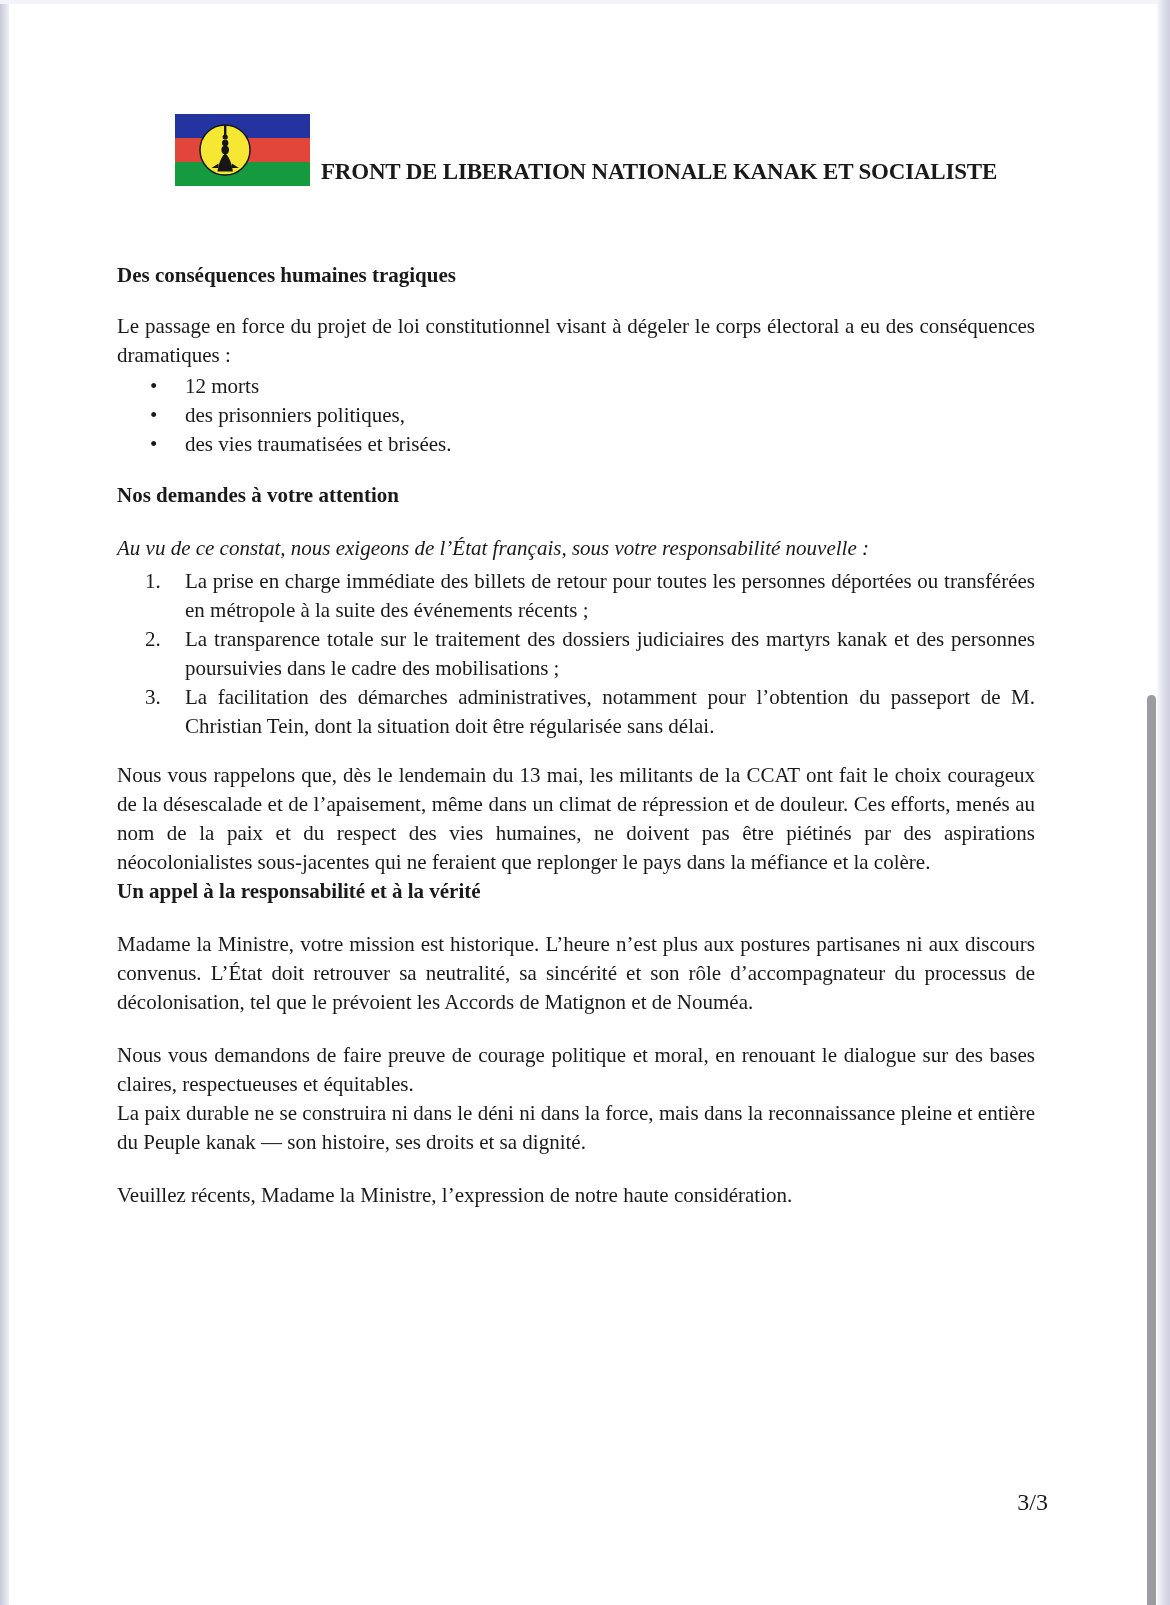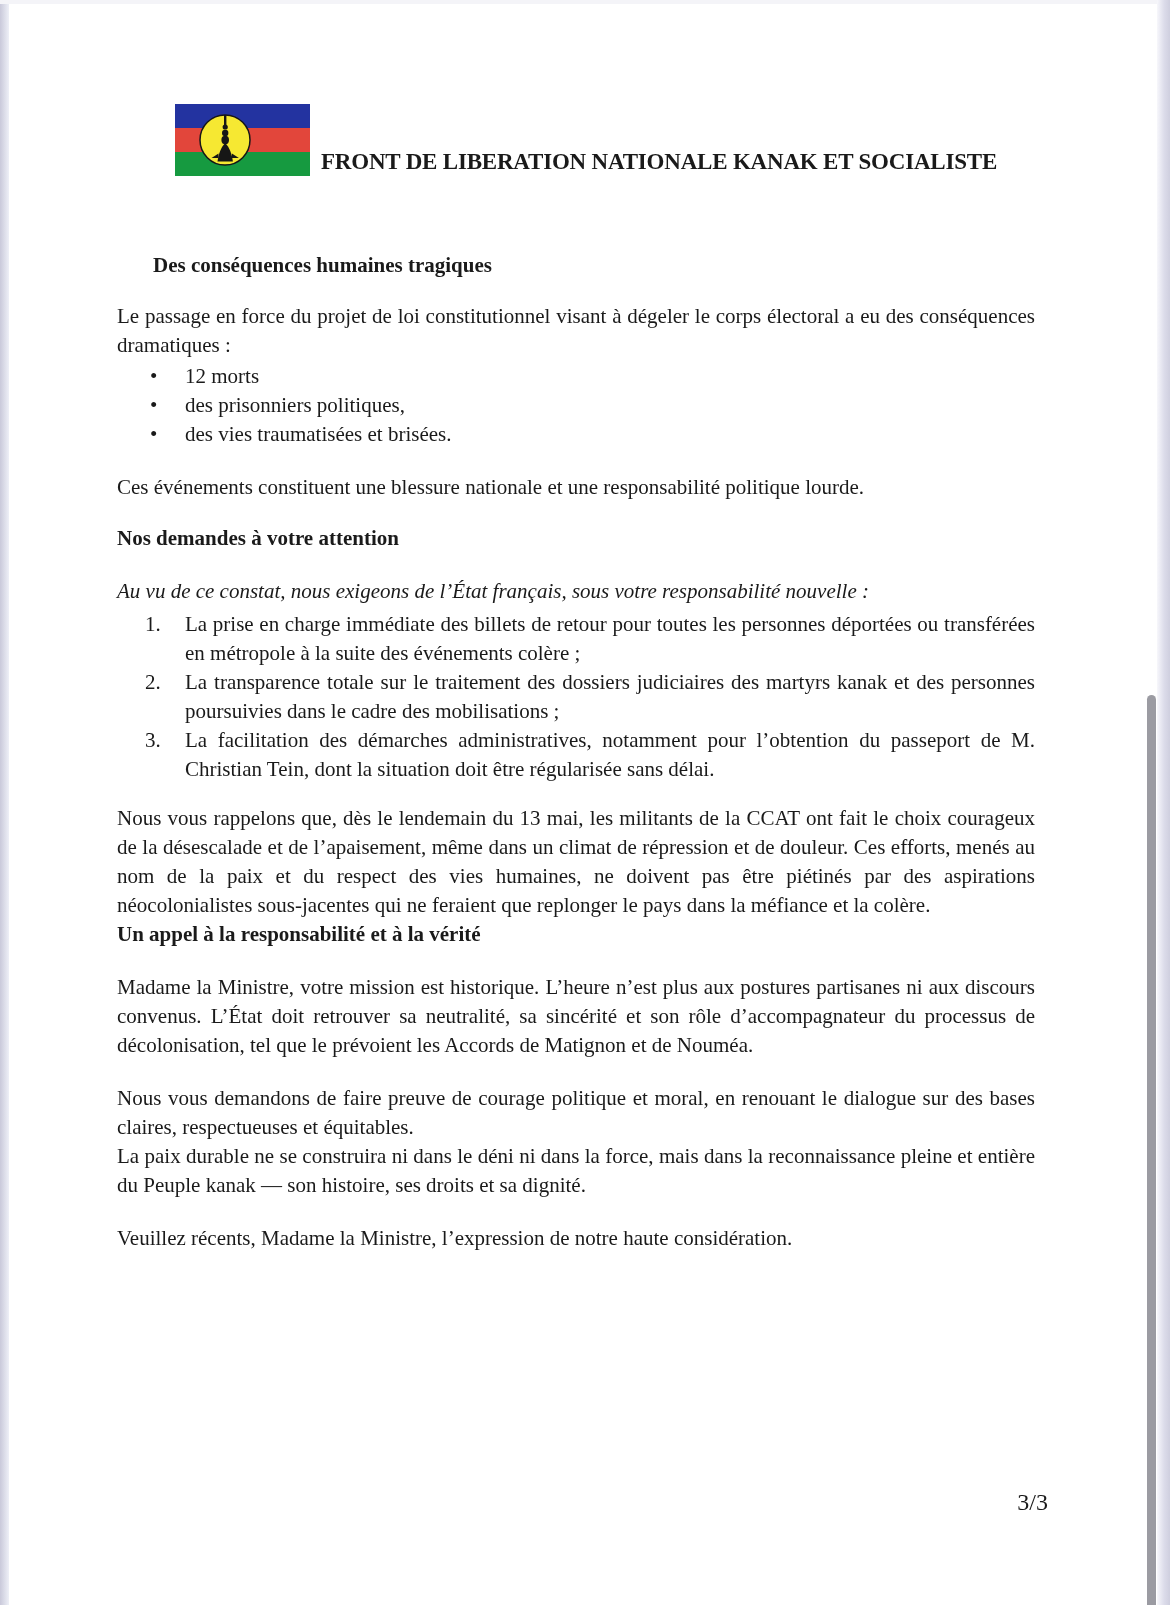--- a/index.html
+++ b/index.html
@@ -27,38 +27,38 @@
     background:linear-gradient(to right,#f7f7fb,#dcdcea 55%,#cfcfdf);
   }
   .scrollbar-thumb {
     position:absolute; right:14px; top:695px; bottom:0; width:9px;
     background:#9b9ba2;
     border-radius:5px 5px 0 0;
   }
 
   
   .content {
-    position:absolute; left:117px; top:102px; width:918px;
+    position:absolute; left:117px; top:112px; width:918px;
     font-size:21px; line-height:29px;
   }
   .doc-header {
     display:flex; align-items:flex-end; gap:11px;
     margin-left:58px; height:74px;
   }
   .flag { width:135px; height:72px; display:block; flex:0 0 auto; }
   .org-title {
     font-size:23px; font-weight:bold; white-space:nowrap;
     line-height:1.1; padding-bottom:2px; letter-spacing:-0.2px;
   }
   .sec-heading {
     font-size:21px; font-weight:bold; line-height:29px; margin:0;
   }
   p { margin:0; }
   .just { text-align:justify; }
-  #h-consequences { margin-top:75px;margin-left:36px; }
+  #h-consequences { margin-top:75px; }
   #p-intro1 { margin-top:22px; }
   ul.bullets { list-style:none; margin:2px 0 0 0; padding:0; }
   ul.bullets li { position:relative; padding-left:68px; line-height:29px; }
   ul.bullets li::before {
     content:"\2022";
     position:absolute; left:33px; top:0;
     font-size:21px; line-height:29px;
   }
   #p-ces { margin-top:24px; }
   #h-demandes { margin-top:22px; }
@@ -106,30 +106,29 @@
     <h2 class="sec-heading" id="h-consequences">Des conséquences humaines tragiques</h2>
 
     <p class="just" id="p-intro1">Le passage en force du projet de loi constitutionnel visant à dégeler le corps électoral a eu des conséquences dramatiques :</p>
 
     <ul class="bullets">
       <li>12 morts</li>
       <li>des prisonniers politiques,</li>
       <li>des vies traumatisées et brisées.</li>
     </ul>
 
-    <p id="p-ces">Ces événements constituent une blessure nationale et une responsabilité politique lourde.</p>
 
     <h2 class="sec-heading" id="h-demandes">Nos demandes à votre attention</h2>
 
     <p id="p-auvu">Au vu de ce constat, nous exigeons de l’État français, sous votre responsabilité nouvelle :</p>
 
     <ol class="nums">
       <li class="just">
         <span class="num">1.</span>
-        <span>La prise en charge immédiate des billets de retour pour toutes les personnes déportées ou transférées en métropole à la suite des événements colère ;</span>
+        <span>La prise en charge immédiate des billets de retour pour toutes les personnes déportées ou transférées en métropole à la suite des événements récents ;</span>
       </li>
       <li class="just">
         <span class="num">2.</span>
         <span>La transparence totale sur le traitement des dossiers judiciaires des martyrs kanak et des personnes poursuivies dans le cadre des mobilisations ;</span>
       </li>
       <li class="just">
         <span class="num">3.</span>
         <span>La facilitation des démarches administratives, notamment pour l’obtention du passeport de M. Christian Tein, dont la situation doit être régularisée sans délai.</span>
       </li>
     </ol>

